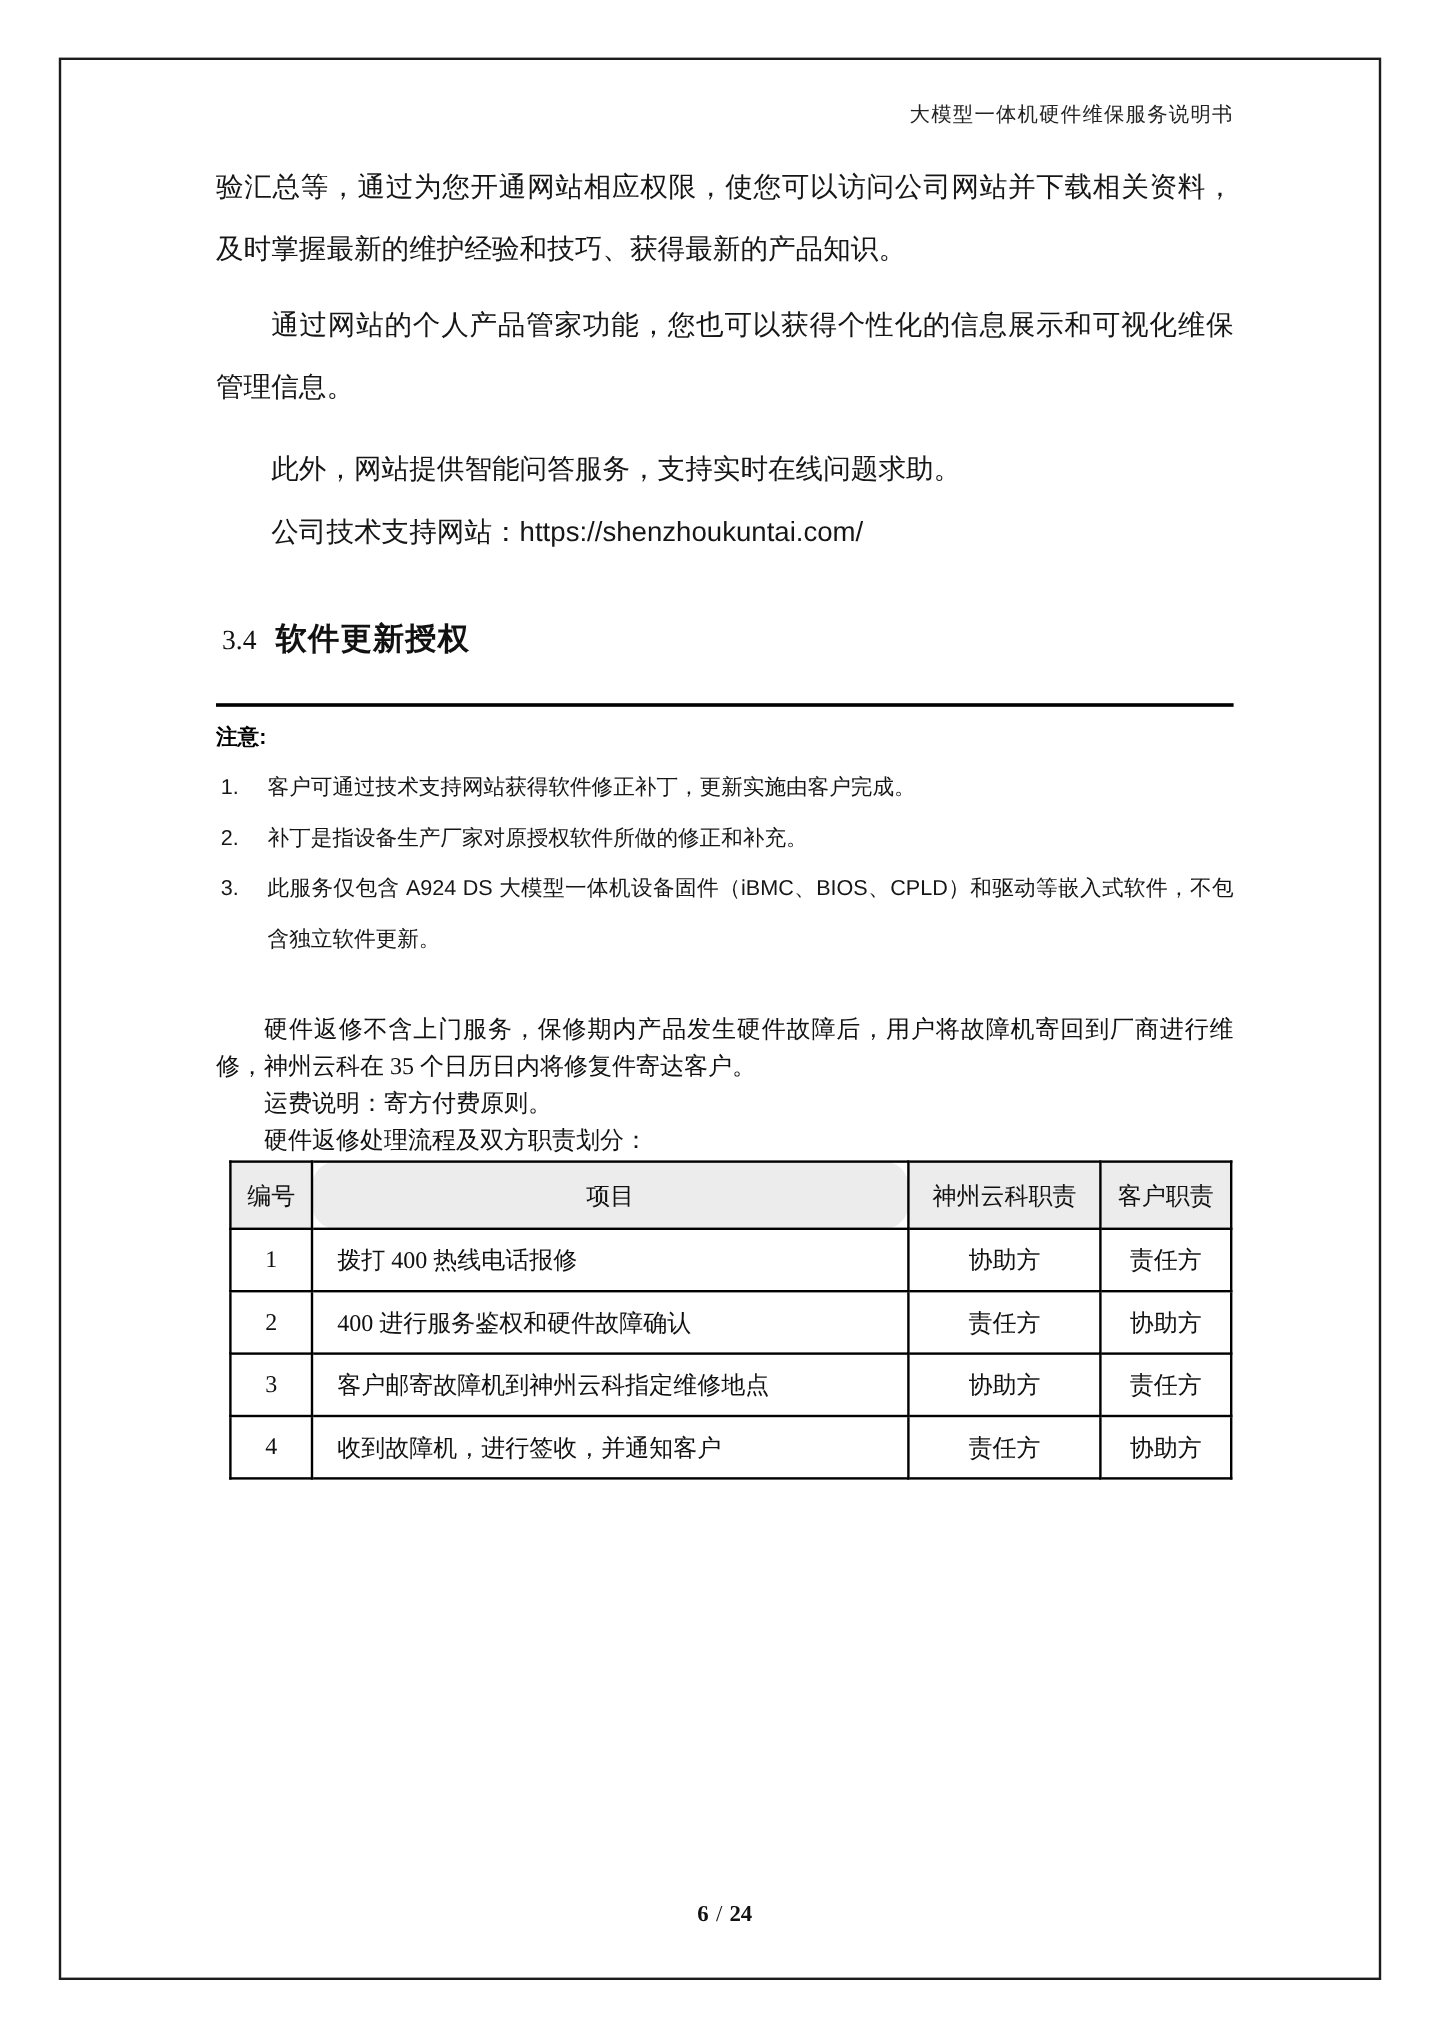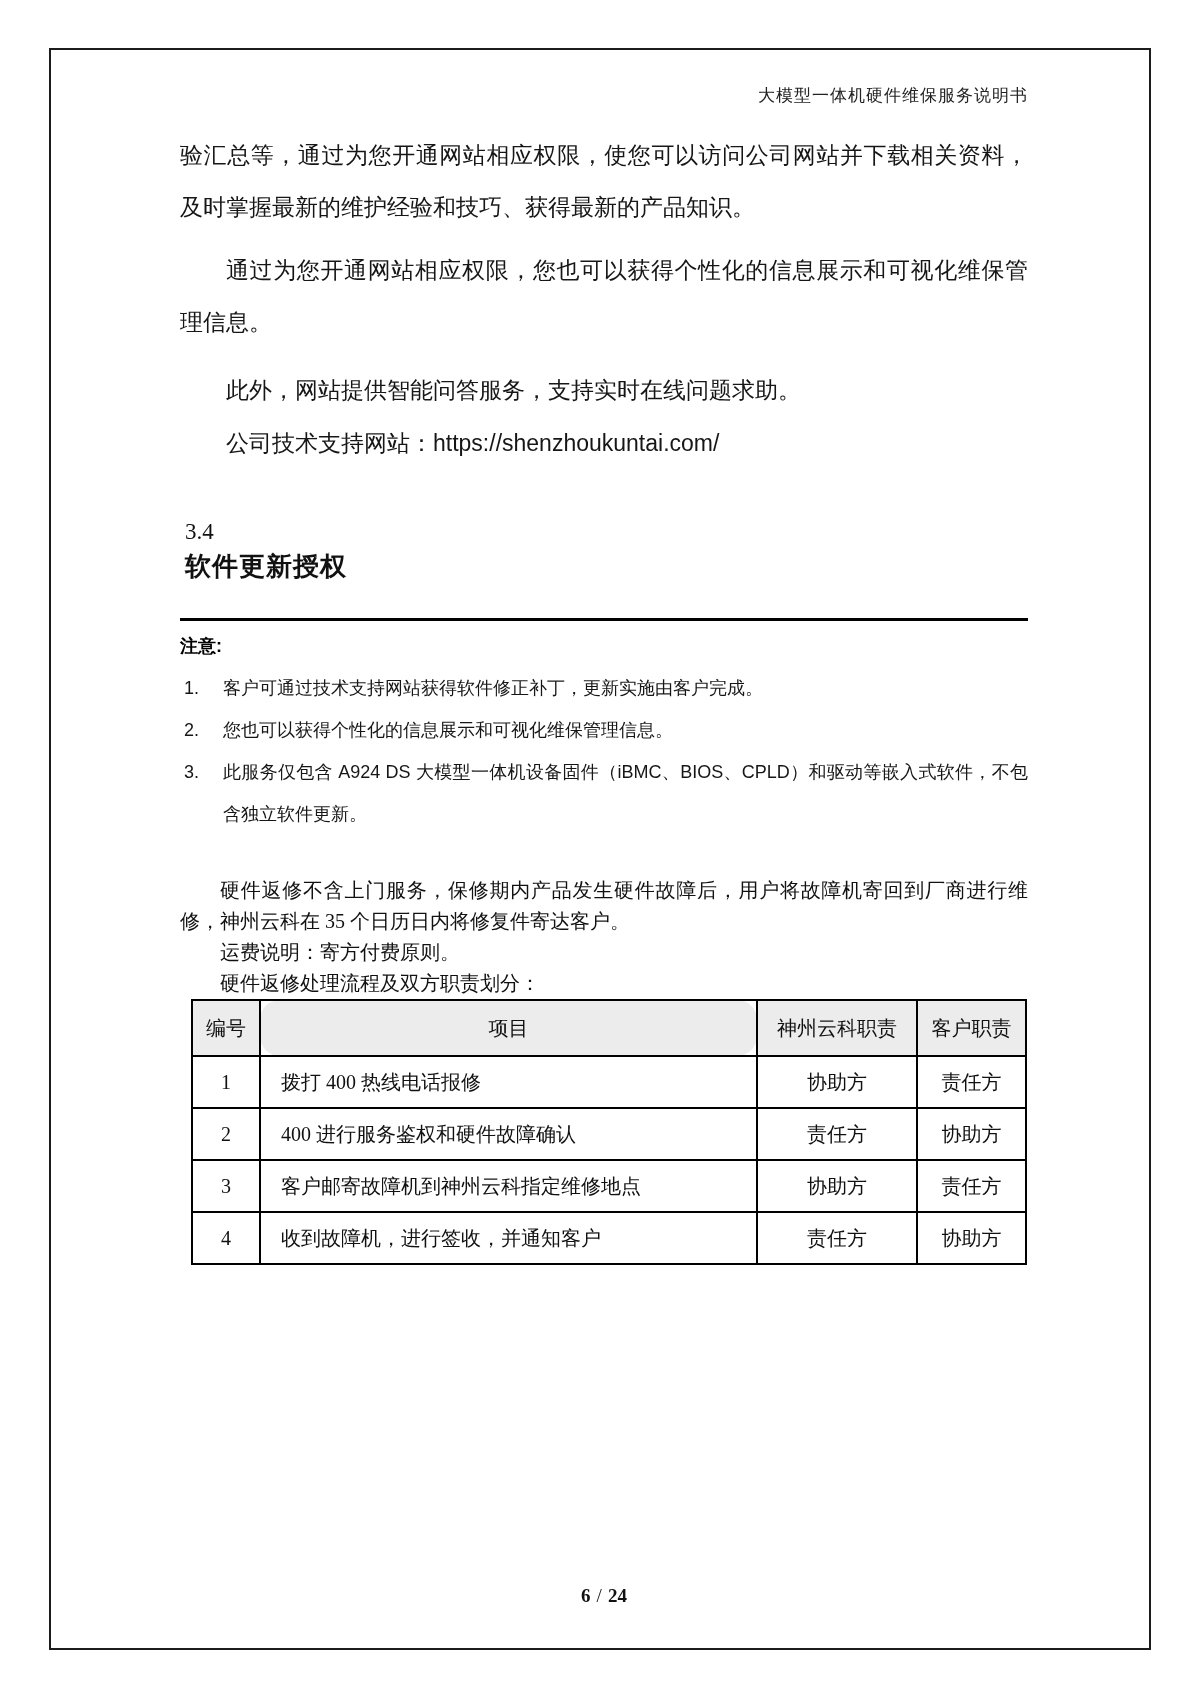--- a/index.html
+++ b/index.html
@@ -42,21 +42,20 @@
   .p1 { margin-top: 129px; }
   .p2 { margin-top: 11px; }
   .p3 { margin-top: 16px; }
   .p4 { margin-top: 1px; }
   .url { font-family: "Liberation Sans", "DejaVu Sans", sans-serif; }
   .section-heading {
     display: flex;
     align-items: baseline;
     margin-left: 5px;
     line-height: 34px;
-    flex-direction: column;
   }
   .h34 { margin-top: 46px; }
   .h35 { margin-top: 52px; }
   .section-num {
     font-family: "Liberation Serif", "DejaVu Serif", serif;
     font-size: 23px;
     font-weight: 400;
     margin-right: 16px;
   }
   .section-title {
@@ -140,41 +139,41 @@
 <body>
 
 <div class="page">
   <div class="page-border"></div>
 
   <div class="doc-header">大模型一体机硬件维保服务说明书</div>
 
   <div class="content">
 
     <p class="para p1">验汇总等，通过为您开通网站相应权限，使您可以访问公司网站并下载相关资料，及时掌握最新的维护经验和技巧、获得最新的产品知识。</p>
-    <p class="para p2 indent">通过为您开通网站相应权限，您也可以获得个性化的信息展示和可视化维保管理信息。</p>
+    <p class="para p2 indent">通过网站的个人产品管家功能，您也可以获得个性化的信息展示和可视化维保管理信息。</p>
     <p class="para p3 indent">此外，网站提供智能问答服务，支持实时在线问题求助。</p>
     <p class="para p4 indent"><span>公司技术支持网站：</span><span class="url">https://shenzhoukuntai.com/</span></p>
 
     <div class="section-heading h34">
       <span class="section-num">3.4</span>
       <span class="section-title">软件更新授权</span>
     </div>
 
 
     <div class="note-rule"></div>
     <div class="note-label">注意:</div>
 
     <div class="note-list">
       <div class="note-item">
         <span class="note-num">1.</span>
         <span class="note-text">客户可通过技术支持网站获得软件修正补丁，更新实施由客户完成。</span>
       </div>
       <div class="note-item">
         <span class="note-num">2.</span>
-        <span class="note-text">您也可以获得个性化的信息展示和可视化维保管理信息。</span>
+        <span class="note-text">补丁是指设备生产厂家对原授权软件所做的修正和补充。</span>
       </div>
       <div class="note-item">
         <span class="note-num">3.</span>
         <span class="note-text">此服务仅包含 A924 DS 大模型一体机设备固件（iBMC、BIOS、CPLD）和驱动等嵌入式软件，不包含独立软件更新。</span>
       </div>
     </div>
 
 
     <div class="serif-block">
       <div class="jline indent">硬件返修不含上门服务，保修期内产品发生硬件故障后，用户将故障机寄回到厂商进行维修，神州云科在 35 个日历日内将修复件寄达客户。</div>

